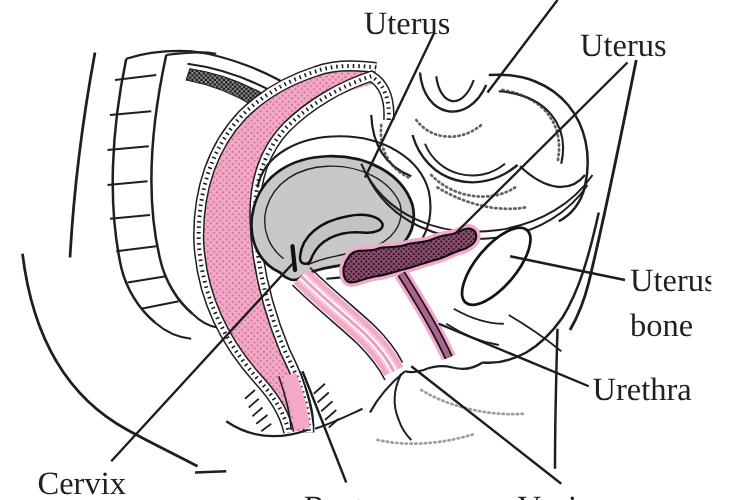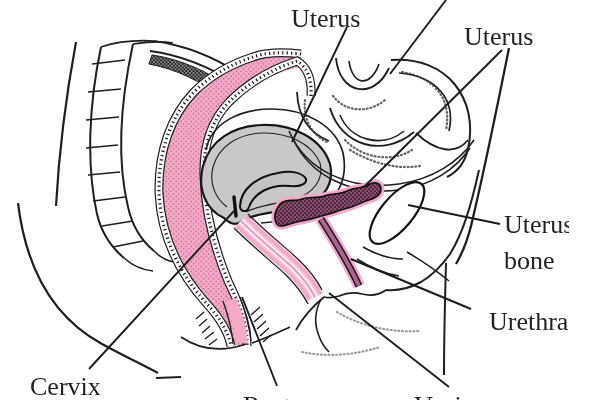--- a/index.html
+++ b/index.html
@@ -178,18 +178,18 @@
         <line class="leader" x1="449" y1="387" x2="329" y2="293"></line>
         <line class="leader" x1="446" y1="0" x2="390" y2="74"></line>
       </g>
   </svg>
 
   <div id="labels-layer">
       <div class="anat-label" style="left: 291px; top: 1px;">Uterus</div>
       <div class="anat-label" style="left: 464px; top: 19px;">Uterus</div>
       <div class="anat-label" style="left: 504px; top: 207px;">Uterus
 bone</div>
-      <div class="anat-label" style="left: 474px; top: 304px; margin-left: 15px;">Urethra</div>
+      <div class="anat-label" style="left: 474px; top: 294px;">Urethra</div>
       <div class="anat-label" style="left: 30px; top: 369px;">Cervix</div>
       <div class="anat-label" style="left: 243px; top: 388px;">Rectum</div>
       <div class="anat-label" style="left: 414px; top: 388px;">Vagina</div>
     </div>
 </div>
 
 </body></html>

